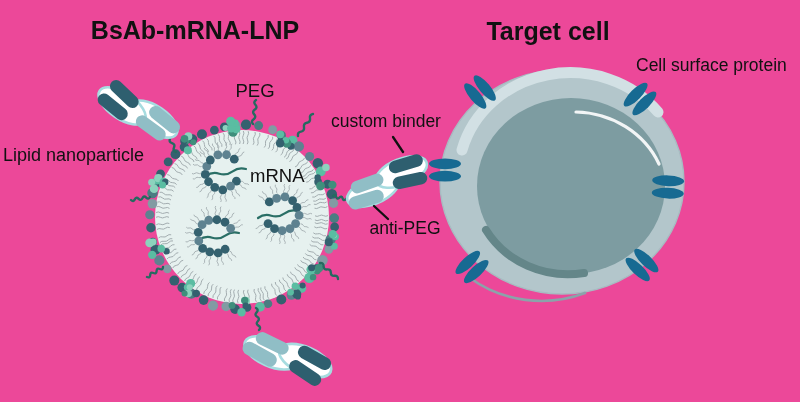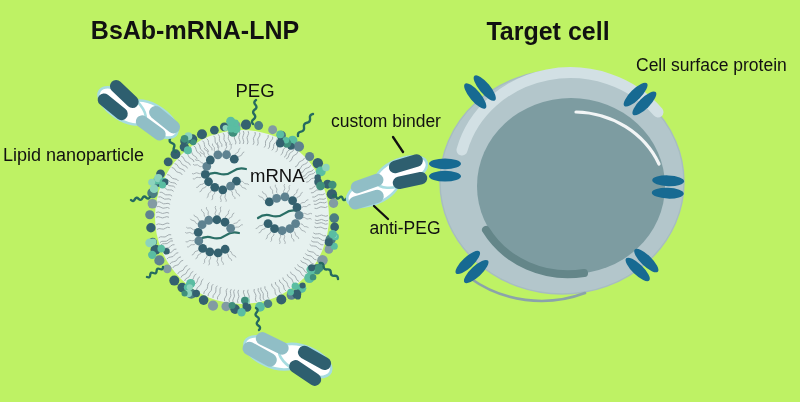--- a/index.html
+++ b/index.html
@@ -1,16 +1,16 @@
 <!DOCTYPE html>
 <html><head>
 <meta charset="utf-8">
 <style>
   html,body{margin:0;padding:0;background:#ffffff;}
-  .figure{position:relative;width:800px;height:402px;background:#bef264;overflow:hidden;
+  .figure{position:relative;width:800px;height:402px;background:#ec4899;overflow:hidden;
           font-family:"Liberation Sans","DejaVu Sans",sans-serif;}
   svg{display:block;}
   text{font-family:"Liberation Sans","DejaVu Sans",sans-serif;}
   .title{font-weight:700;font-size:25px;}
   .lbl{font-weight:400;}
 </style>
 </head>
 <body>
 
 <div class="figure">

